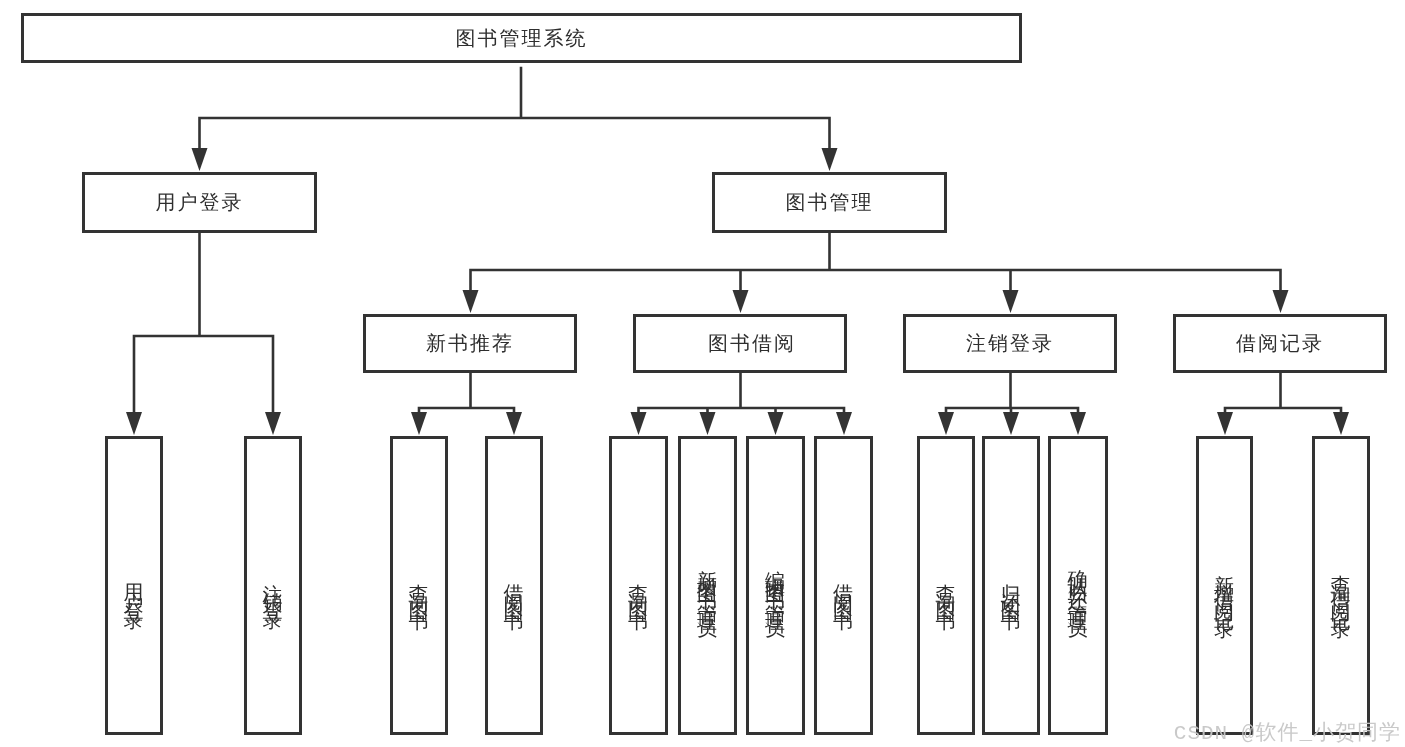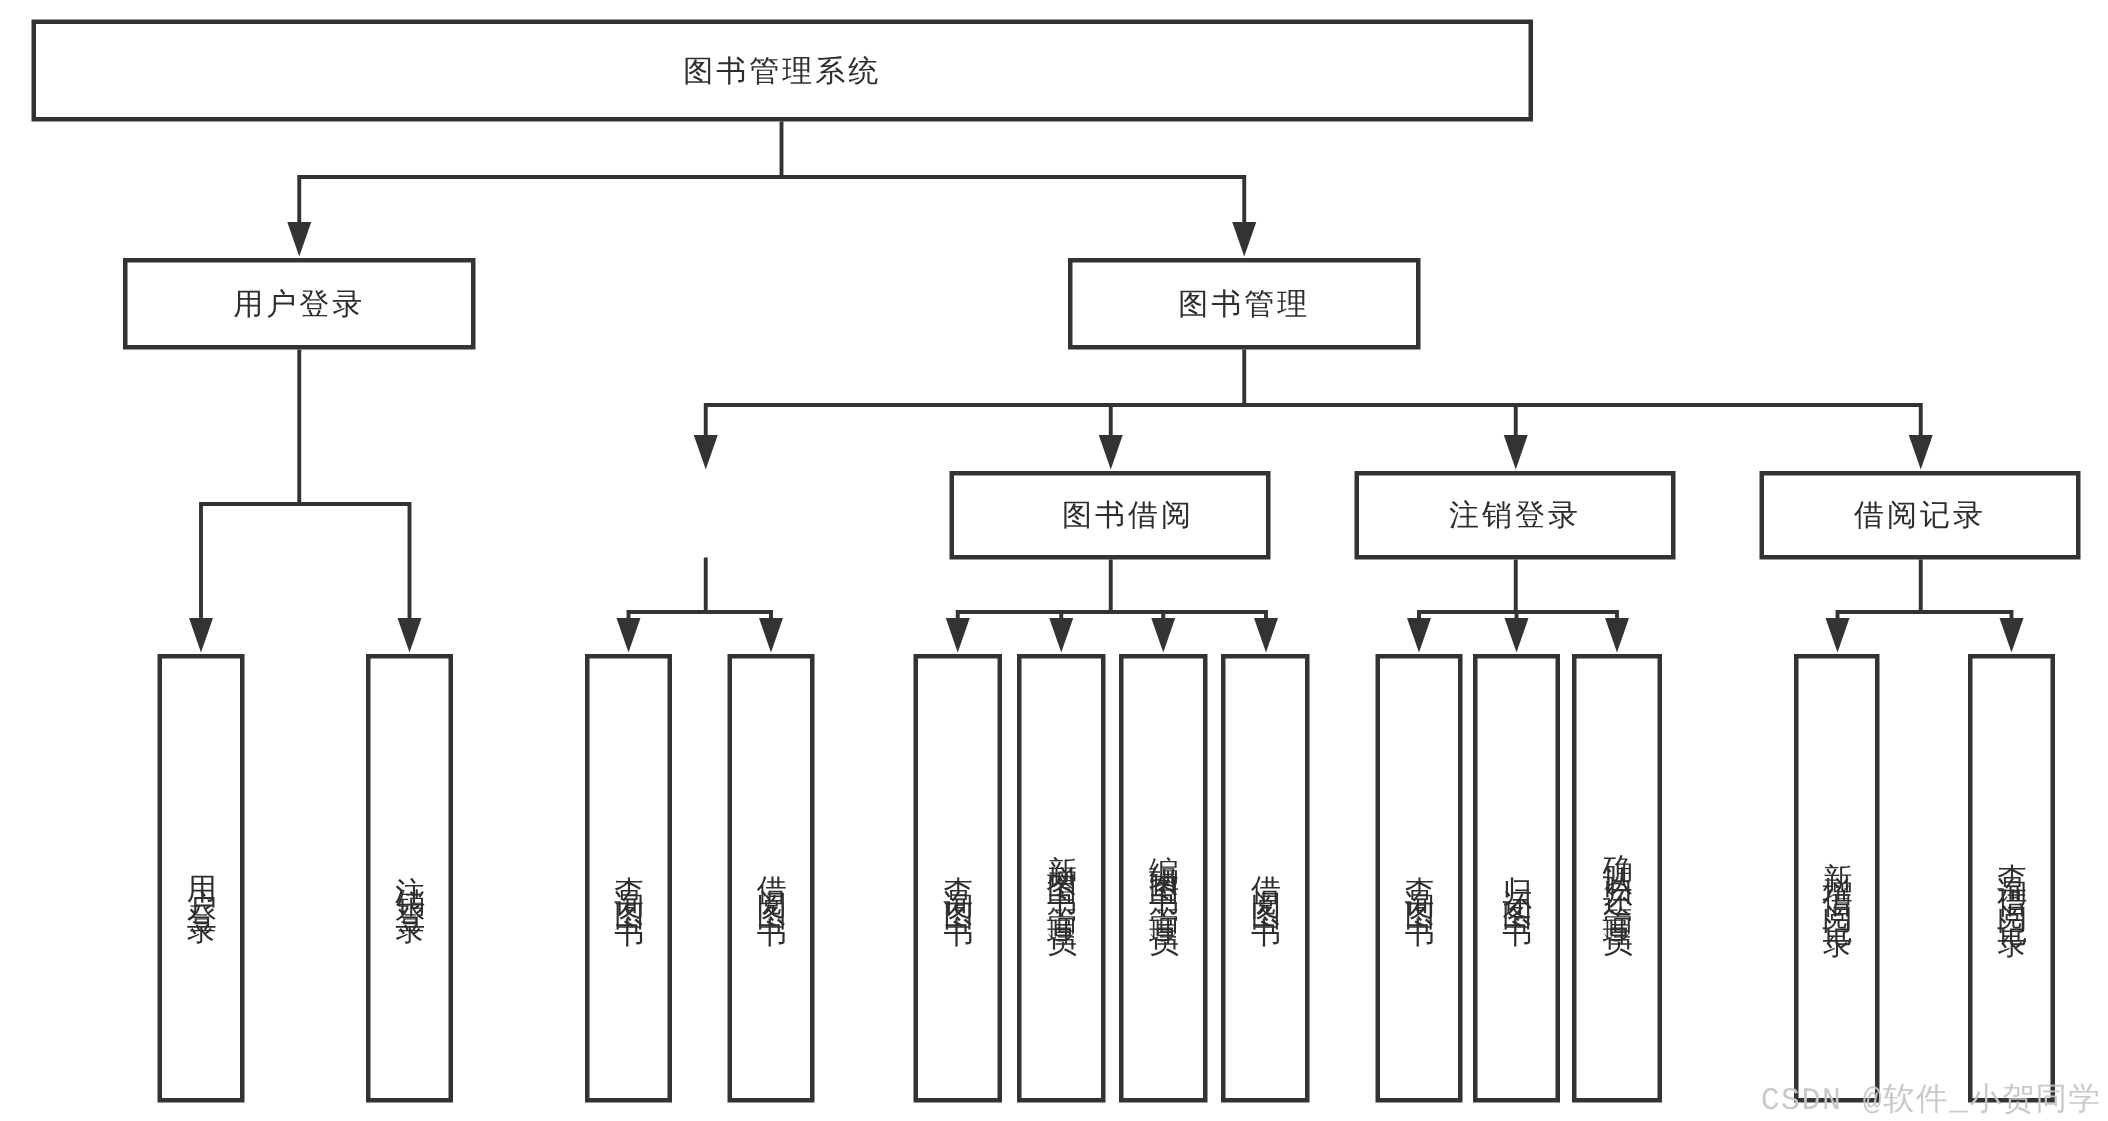--- a/index.html
+++ b/index.html
@@ -12,21 +12,21 @@
     position:absolute;box-sizing:border-box;border:3px solid #333333;background:#ffffff;
     display:flex;align-items:center;justify-content:center;
     font-size:20px;letter-spacing:2px;color:#2e2e2e;white-space:nowrap;z-index:2;
   }
   .node.v{
     writing-mode:vertical-rl;text-orientation:mixed;letter-spacing:9px;
     top:436px;height:299px;white-space:normal;line-height:1;
   }
   .node.v.long{letter-spacing:7px;}
   
-  #n-root{left:21px;top:13px;width:1001px;height:68px;}
+  #n-root{left:21px;top:13px;width:1001px;height:50px;}
   
   #n-user-login{left:82px;top:172px;width:235px;height:61px;}
   #n-book-mgmt{left:712px;top:172px;width:235px;height:61px;text-align:right;}
   
   #n-new-book-rec{left:363px;top:314px;width:214px;height:59px;}
   #n-book-borrow{left:633px;top:314px;width:214px;height:59px;padding-left:24px;}
   #n-current-borrow{left:903px;top:314px;width:214px;height:59px;}
   #n-borrow-records{left:1173px;top:314px;width:214px;height:59px;}
   
   #n-login-do{left:105px;width:58px;}
@@ -90,20 +90,21 @@
       <path d="M1217,412 h16 L1225,435 Z"></path>
       <path d="M1333,412 h16 L1341,435 Z"></path>
     </g>
   </svg>
 
   <div class="node" id="n-root">图书管理系统</div>
 
   <div class="node" id="n-user-login">用户登录</div>
   <div class="node" id="n-book-mgmt">图书管理</div>
 
+  <div class="node" id="n-new-book-rec">新书推荐</div>
   <div class="node" id="n-book-borrow">图书借阅</div>
   <div class="node" id="n-current-borrow">注销登录</div>
   <div class="node" id="n-borrow-records">借阅记录</div>
 
   <div class="node v" id="n-login-do">用户登录</div>
   <div class="node v" id="n-logout">注销登录</div>
 
   <div class="node v" id="n-rec-query">查询图书</div>
   <div class="node v" id="n-rec-borrow">借阅图书</div>
 

